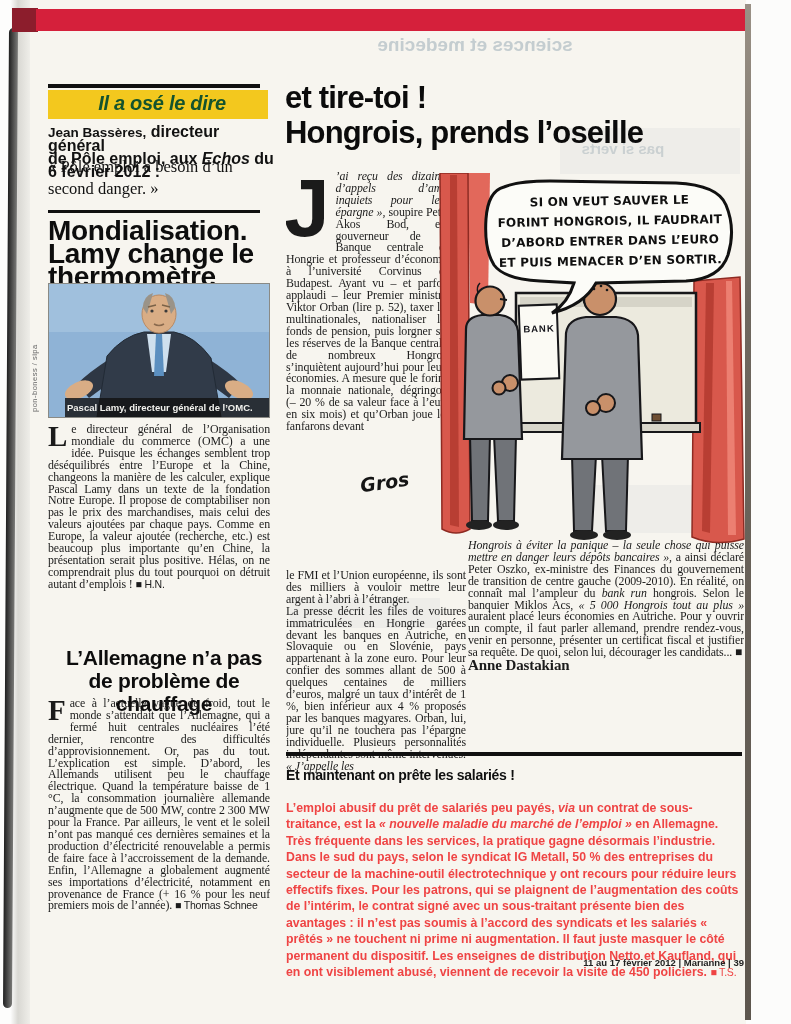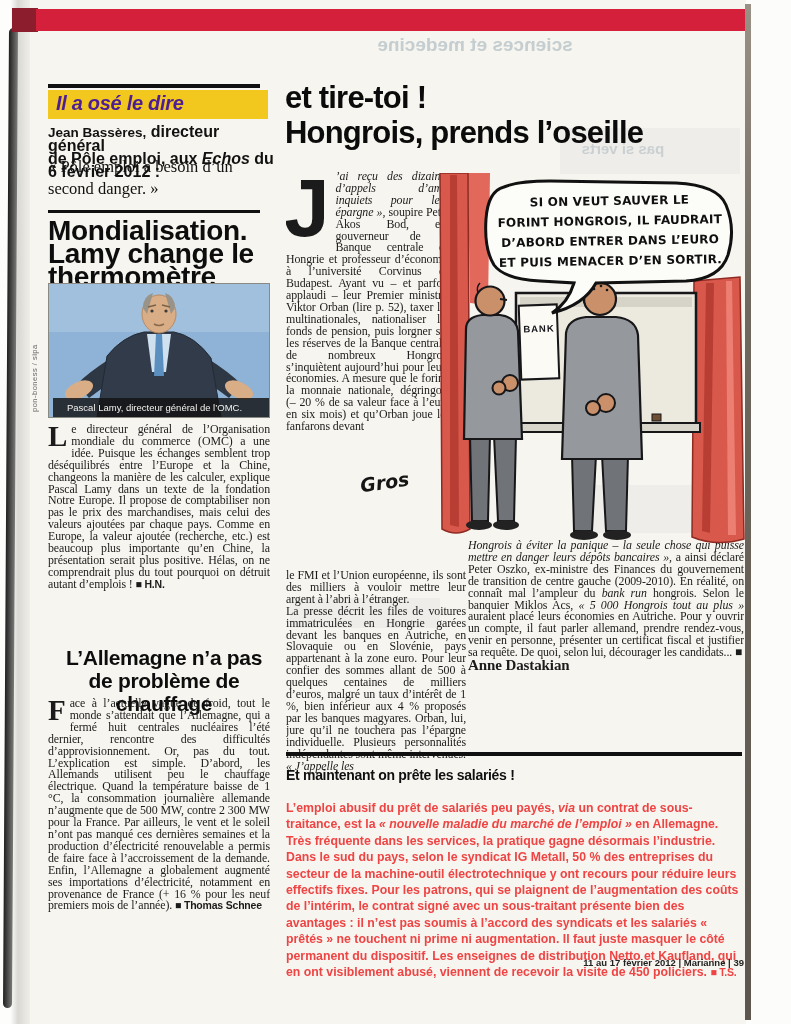--- a/index.html
+++ b/index.html
@@ -18,43 +18,43 @@
   .right-bg{position:absolute;left:751px;top:0;width:40px;height:1024px;background:#fcfcfb;}
   
   .bleed{position:absolute;transform:scaleX(-1);font-weight:bold;pointer-events:none;}
   .bleed-top{left:295px;top:34px;width:360px;font-size:19px;color:rgba(145,165,178,.5);text-align:center;}
   .bleed-right{left:548px;top:140px;width:150px;font-size:15px;color:rgba(160,175,185,.45);text-align:center;}
   .ghost-patch{position:absolute;background:rgba(130,140,150,.07);}
   
   .rule{position:absolute;background:#101010;}
   
   .kicker{position:absolute;left:48px;top:90px;width:212px;height:27px;background:#f3c81e;
-        font-style:italic;font-weight:900;font-size:20px;color:#4c1d95;padding:2px 0 0 8px;letter-spacing:-.3px;}
+        font-style:italic;font-weight:900;font-size:20px;color:#14532d;padding:2px 0 0 8px;letter-spacing:-.3px;text-align:center;}
   .author{position:absolute;left:48px;top:125px;width:226px;color:#111;line-height:13px;}
   .author .nm{font-weight:900;font-size:13.5px;}
   .author .rl{font-weight:700;font-size:16px;}
   .quote{position:absolute;left:48px;top:156px;width:212px;font-family:"Liberation Serif",serif;
         font-size:16.5px;line-height:22px;color:#111;}
   .subhead{position:absolute;color:#0d0d0d;font-weight:800;letter-spacing:-.3px;}
   .lamy-head{left:48px;top:219px;width:226px;font-size:28px;line-height:23px;}
   .lamy-head .lead{font-weight:900;}
   .de-head{left:48px;top:646px;width:232px;font-size:21px;line-height:23px;text-align:center;}
   .photo{position:absolute;left:48px;top:283px;width:220px;height:133px;border:1px solid #8a8a85;
         background:#88aed2;overflow:hidden;}
-  .photo-caption{position:absolute;left:4px;bottom:0;width:100%;height:19px;background:rgba(18,18,18,.82);
-        color:#f2f2ee;font-size:9.5px;line-height:19px;padding-left:14px;box-sizing:border-box;}
+  .photo-caption{position:absolute;left:16px;bottom:0;width:100%;height:19px;background:rgba(18,18,18,.82);
+        color:#f2f2ee;font-size:9.5px;line-height:19px;padding-left:2px;box-sizing:border-box;font-weight:bold;}
   .photo-credit{position:absolute;left:30px;top:412px;width:120px;font-size:7.5px;color:#666;
         letter-spacing:.5px;transform:rotate(-90deg);transform-origin:0 0;}
   .body-serif{font-family:"Liberation Serif",serif;font-size:11.9px;line-height:11.9px;
         text-align:justify;color:#1b1b1b;letter-spacing:-.1px;overflow:hidden;position:absolute;}
   .lamy-body{left:48px;top:424px;width:222px;height:214px;}
   .de-body{left:48px;top:698px;width:222px;height:262px;}
   .dcap{float:left;font-family:"Liberation Serif",serif;font-weight:900;font-size:29px;line-height:23px;
         padding:1px 4px 0 0;}
-  .sig{font-family:"Liberation Sans",sans-serif;font-weight:700;font-size:10.5px;letter-spacing:-.2px;}
+  .sig{font-family:"Liberation Sans",sans-serif;font-weight:400;font-size:10.5px;letter-spacing:-.2px;}
   .it{font-style:italic;}
   
   .main-head{position:absolute;left:285px;top:80px;width:470px;font-weight:900;font-size:31px;
         line-height:35px;letter-spacing:-.8px;color:#0b0b0b;}
   .col-a{left:286px;top:171px;width:164px;height:372px;}
   .dropcap-j{float:left;font-family:"Liberation Sans",sans-serif;font-weight:900;
         font-size:82px;line-height:70px;margin:2px 6px 0 -2px;}
   .col-b{left:286px;top:570px;width:180px;height:216px;}
   .col-c{left:468px;top:540px;width:276px;height:186px;}
   .byline{font-family:Liberation Serif, serif;font-weight:900;font-size:15px;margin-top:1px;}

